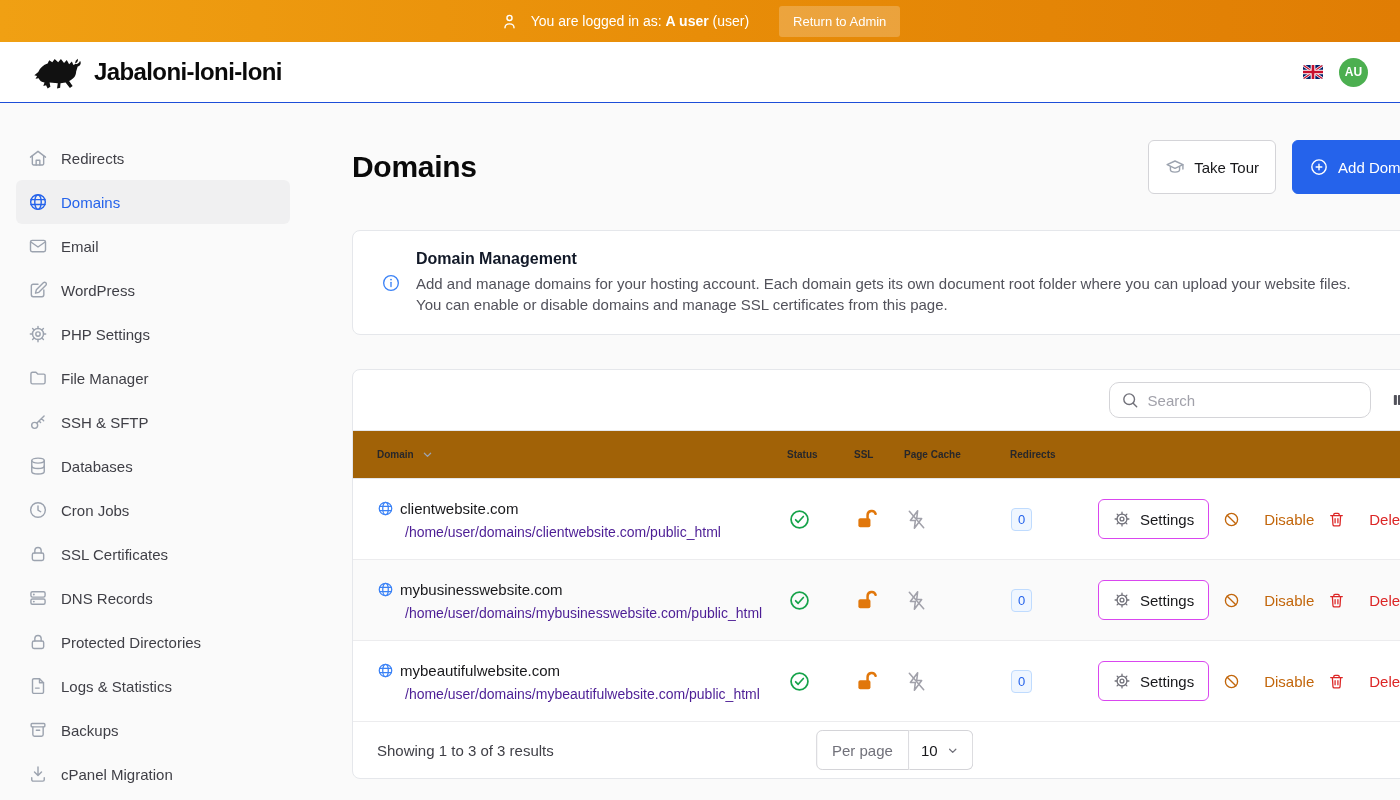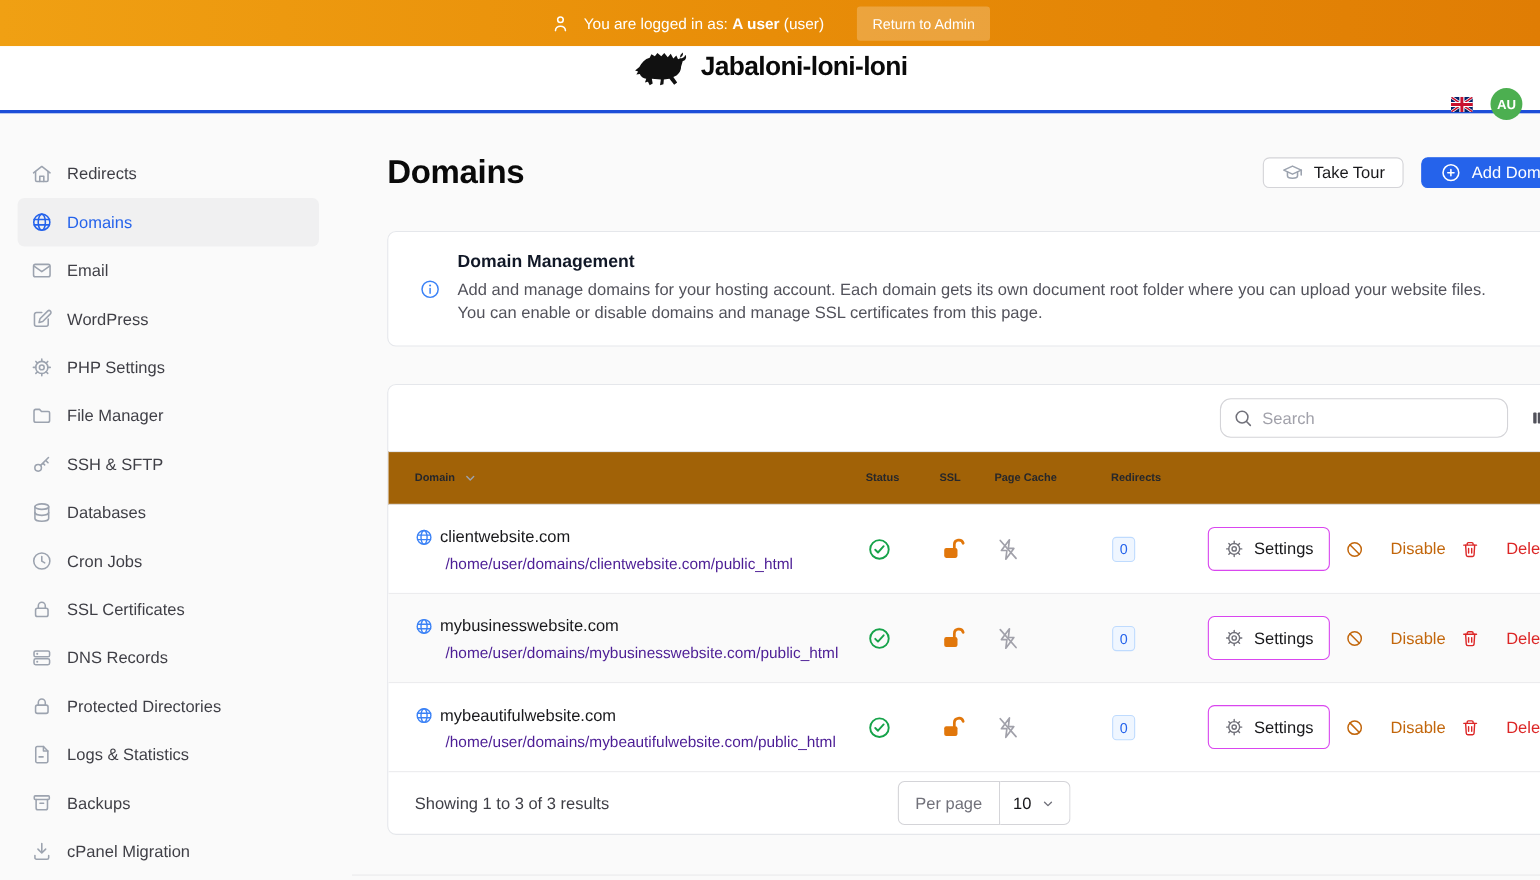--- a/index.html
+++ b/index.html
@@ -7,40 +7,40 @@
   body { font-family:"Liberation Sans","DejaVu Sans",sans-serif; background:#fafafa; color:#18181b; }
   .icn { display:inline-flex; align-items:center; justify-content:center; flex:none; }
   .icn svg { display:block; }
 
   
   .banner { height:42px; background:linear-gradient(90deg,#f0a013,#e88d08 50%,#e07d04); display:flex; align-items:center; justify-content:center; gap:12px; color:#fff; font-size:14px; }
   .banner b { font-weight:700; }
   .banner-btn { margin-left:18px; background:rgba(255,255,255,0.22); border:none; color:#fff; font-size:13px; font-family:inherit; padding:8px 14px; border-radius:3px; cursor:pointer; }
 
   
-  .app-header { height:61px; background:#fff; border-bottom:3px solid #1d4ed8; display:flex; align-items:center; padding:0 16px;flex-direction:column; }
+  .app-header { height:61px; background:#fff; border-bottom:1px solid #1d4ed8; display:flex; align-items:center; padding:0 32px; }
   .brand { display:flex; align-items:center; gap:12px; }
   .brand-title { font-size:24px; font-weight:700; letter-spacing:-0.6px; color:#0a0a0a; }
   .header-right { margin-left:auto; display:flex; align-items:center; gap:16px; }
   .flag { border-radius:2px; overflow:hidden; display:inline-flex; cursor:pointer; }
   .avatar { width:29px; height:29px; border-radius:50%; background:#4caf50; color:#fff; font-size:12px; font-weight:700; display:flex; align-items:center; justify-content:center; cursor:pointer; }
 
   
   .layout { display:flex; height:697px; }
   .sidebar { width:320px; flex:none; padding-top:33px; }
   .side-item { height:44px; margin:0 30px 0 16px; padding:0 12px; border-radius:6px; display:flex; align-items:center; gap:13px; font-size:15px; color:#3f3f46; cursor:pointer; }
   .side-item .icn svg { stroke:#9ca3af; }
   .side-item.active { background:#f0f0f1; color:#2563eb; font-weight:500; }
   .side-item.active .icn svg { stroke:#2563eb; }
 
   .main { flex:1; padding:0 31px 0 32px; }
   .page-head { margin-top:37px; display:flex; align-items:center; justify-content:space-between; }
   .page-title { font-size:30px; font-weight:700; color:#0a0a0a; letter-spacing:-0.3px; }
   .head-actions { display:flex; gap:16px; }
-  .btn { display:inline-flex; align-items:center; gap:9px; height:28px; padding:0 16px; border-radius:6px; font-size:15px; font-family:inherit; cursor:pointer; }
+  .btn { display:inline-flex; align-items:center; gap:9px; height:54px; padding:0 16px; border-radius:6px; font-size:15px; font-family:inherit; cursor:pointer; }
   .btn-tour { background:#fff; border:1px solid #d4d4d8; color:#18181b; }
   .btn-add { background:#2563eb; border:1px solid #2563eb; color:#fff; }
 
   
   .info-card { margin-top:36px; background:#fff; border:1px solid #e5e7eb; border-radius:8px; padding:19px 60px 19px 28px; display:flex; align-items:center; gap:15px; }
   .info-title { font-size:16px; font-weight:700; color:#111827; margin-bottom:5px; }
   .info-desc { font-size:15px; line-height:21px; color:#52525b; }
 
   
   .table-card { margin-top:34px; background:#fff; border:1px solid #e5e7eb; border-radius:8px; overflow:hidden; }

